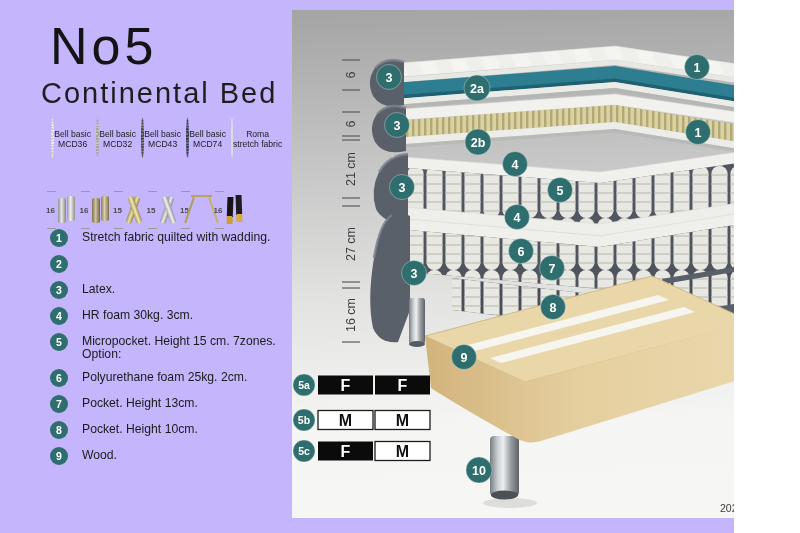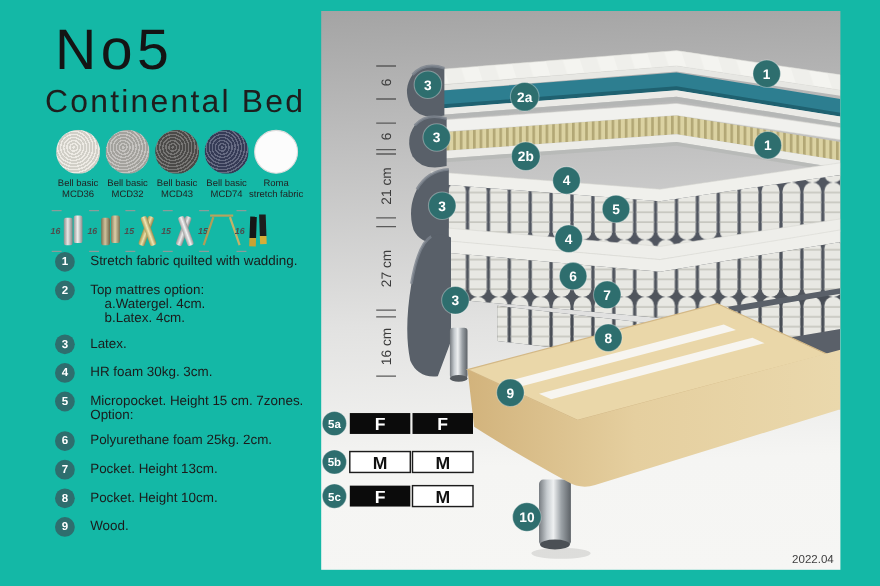--- a/index.html
+++ b/index.html
@@ -1,38 +1,38 @@
 <!DOCTYPE html>
 <html><head>
 <meta charset="utf-8">
 <style>
   * { margin:0; padding:0; box-sizing:border-box; }
   body { font-family:"Liberation Sans", sans-serif; background:#fff; }
-  .page { position:relative; width:800px; height:533px; background:#14b8a6; overflow:hidden; }
+  .page { position:relative; width:734px; height:533px; background:#c4b5fd; overflow:hidden; }
 
   
   .left-col { position:absolute; left:0; top:0; width:292px; height:533px; }
   .title { position:absolute; left:50px; top:16px; font-size:52px; font-weight:300;
            letter-spacing:4px; color:#141414; }
   .subtitle { position:absolute; left:41px; top:77px; font-size:29px; font-weight:400;
               letter-spacing:2px; color:#1e1e1e; }
 
   .fabric-row { position:absolute; left:51px; top:118px; display:flex; gap:5px; }
-  .fabric-item { width:40px; display:flex; flex-direction:column; align-items:center; }
+  .fabric-item { width:40px; display:flex; align-items:center; }
   .swatch { width:40px; height:40px; border-radius:50%;
             background-image:repeating-radial-gradient(circle at 40% 40%,
               rgba(255,255,255,.22) 0 1.2px, rgba(0,0,0,.10) 1.2px 2.8px); }
   .swatch.plain-swatch { background-image:none; border:1px solid #dcdcdc; }
   .fabric-name { margin-top:4px; font-size:8.6px; line-height:9.6px; color:#222; text-align:center; white-space:nowrap; }
 
   .legs-row { position:absolute; left:46px; top:191px; display:flex; }
   .leg-cell { position:relative; width:33.5px; height:38px; display:flex; align-items:center; }
   .leg-cell::before, .leg-cell::after { content:""; position:absolute; left:1px; width:9px; height:1px; background:#9a9a9a; }
   .leg-cell::before { top:0; } .leg-cell::after { bottom:0; }
-  .leg-size { font-size:8px; font-weight:bold; color:#4d4d4d; width:11px;font-style:italic; }
+  .leg-size { font-size:8px; font-weight:bold; color:#4d4d4d; width:11px; }
   .leg-icon { position:relative; width:21px; height:30px; }
   .leg-icon::before, .leg-icon::after { content:""; position:absolute; }
   .cyl-silver::before { left:1px; top:3px; width:8px; height:25px; border-radius:2px;
       background:linear-gradient(90deg,#8f8f8d,#e6e6e4 45%,#87878５) } 
   .cyl-silver::before { background:linear-gradient(90deg,#8f8f8d,#e6e6e4 45%,#878785); }
   .cyl-silver::after  { left:10px; top:1px; width:8px; height:25px; border-radius:2px;
       background:linear-gradient(90deg,#9a9a98,#efefed 45%,#8d8d8b); }
   .cyl-bronze::before { left:1px; top:3px; width:8px; height:25px; border-radius:2px;
       background:linear-gradient(90deg,#7d7252,#cfc29c 45%,#6f6548); }
   .cyl-bronze::after  { left:10px; top:1px; width:8px; height:25px; border-radius:2px;
@@ -168,29 +168,20 @@
           <div class="feature-body">
             <div>Stretch fabric quilted with wadding.</div>
             <div class="feature-subs">
               
             </div>
           </div>
         </div>
 
         <div class="feature-item">
           <div class="feature-badge">2</div>
-          <div class="feature-body">
-            <div>Top mattres option:</div>
-            <div class="feature-subs">
-
-                <div class="feature-sub">a.Watergel. 4cm.</div>
-
-                <div class="feature-sub">b.Latex. 4cm.</div>
-              </div>
-          </div>
         </div>
 
         <div class="feature-item">
           <div class="feature-badge">3</div>
           <div class="feature-body">
             <div>Latex.</div>
             <div class="feature-subs">
               
             </div>
           </div>

